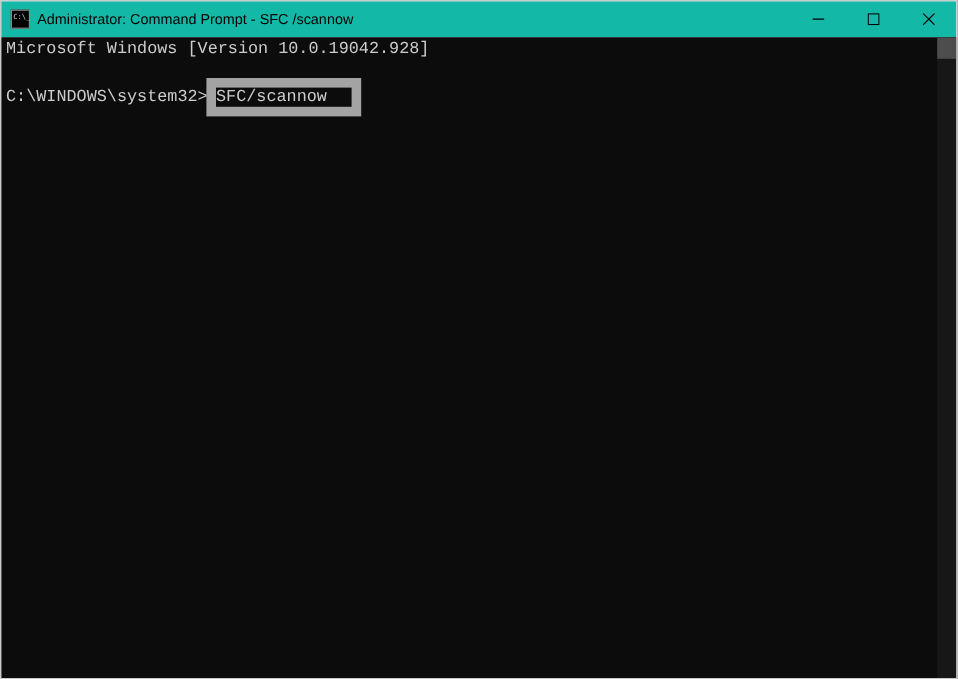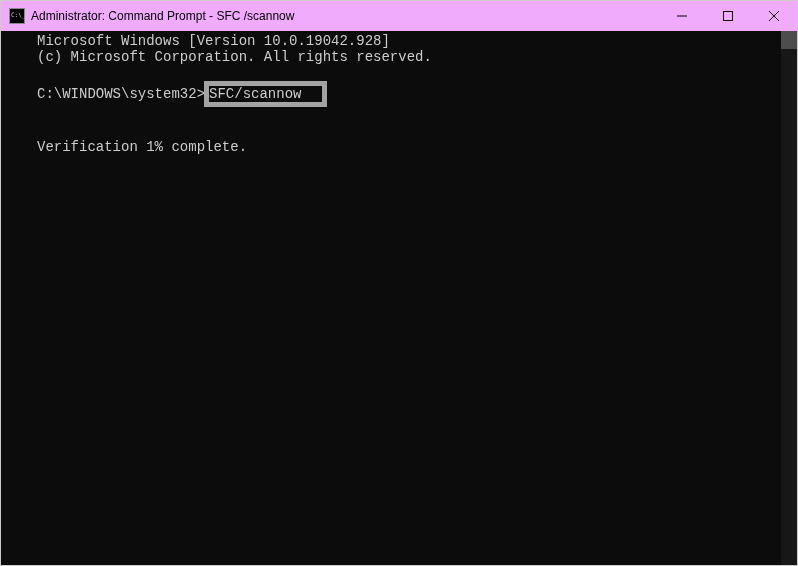--- a/index.html
+++ b/index.html
@@ -6,21 +6,21 @@
     body {
       width: 798px;
       height: 566px;
       background: #ffffff;
       font-family: "Segoe UI", Tahoma, sans-serif;
       position: relative;
       border: 1px solid #ccc;
     }
     .titlebar {
       height: 30px;
-      background: #f0abfc;
+      background: #14b8a6;
       display: flex;
       align-items: center;
       padding-left: 8px;
       position: relative;
     }
     .titlebar-icon {
       width: 16px;
       height: 16px;
       background: #000;
       border: 1px solid #888;
@@ -61,23 +61,23 @@
       background: #0c0c0c;
       height: calc(566px - 32px);
       position: relative;
       padding: 2px 4px;
       font-family: Consolas, "Courier New", monospace;
       font-size: 14px;
       color: #cccccc;
       line-height: 16px;
       overflow: hidden;
     }
-    .console-line { white-space: pre; margin-left: 32px; }
+    .console-line { white-space: pre; }
     .highlight-box {
-      border: 5px solid #a3a3a3;
+      border: 8px solid #a3a3a3;
       padding: 0 4px 0 0;
       display: inline-block;
       margin-left: -1px;
       text-align: right;
     }
     .scrollbar {
       position: absolute;
       right: 0;
       top: 0;
       width: 16px;
@@ -114,23 +114,21 @@
       <svg viewBox="0 0 10 10">
           <line x1="0" y1="0" x2="10" y2="10" stroke="#000" stroke-width="1"></line>
           <line x1="10" y1="0" x2="0" y2="10" stroke="#000" stroke-width="1"></line>
         </svg>
     </div>
   </div>
 </div>
 
 <div class="console-area">
   <div class="console-line">Microsoft Windows [Version 10.0.19042.928]</div>
-  <div class="console-line">(c) Microsoft Corporation. All rights reserved.</div>
   <div class="console-line">&nbsp;</div>
   <div class="console-line"><span>C:\WINDOWS\system32&gt;</span><span class="highlight-box"><span>SFC/scannow</span>  </span></div>
   <div class="console-line">&nbsp;</div>
   <div class="console-line">&nbsp;</div>
-  <div class="console-line">Verification 1% complete.</div>
 
   <div class="scrollbar">
     <div class="scrollbar-thumb"></div>
   </div>
 </div>
 
 </body></html>

